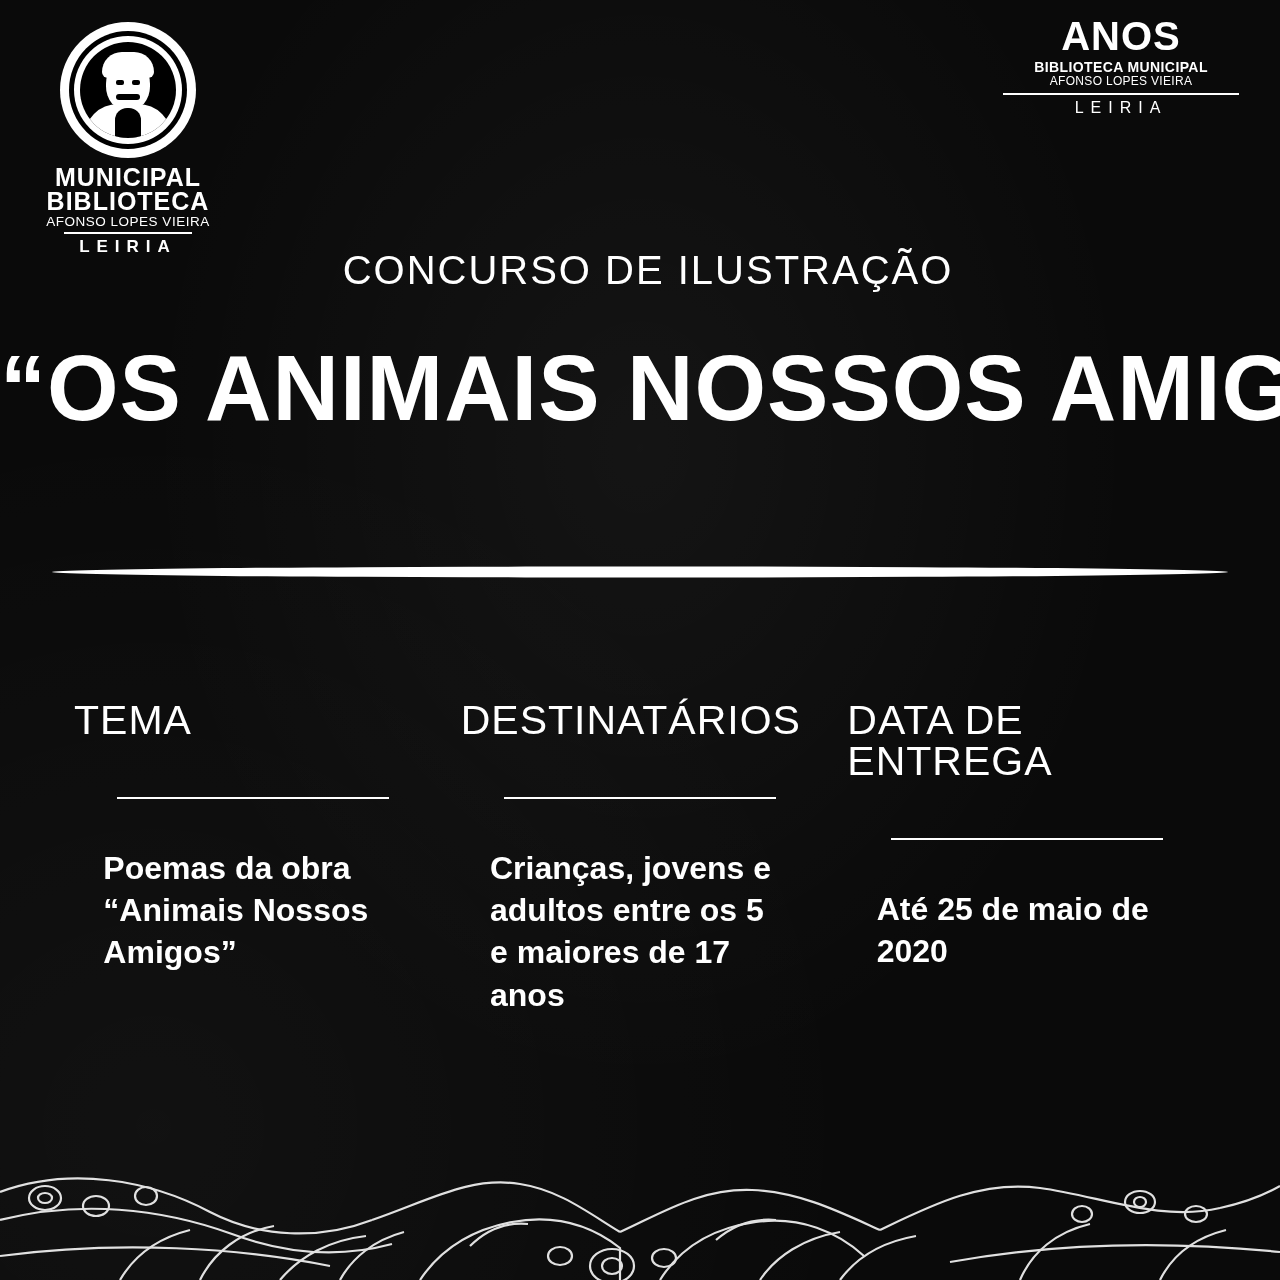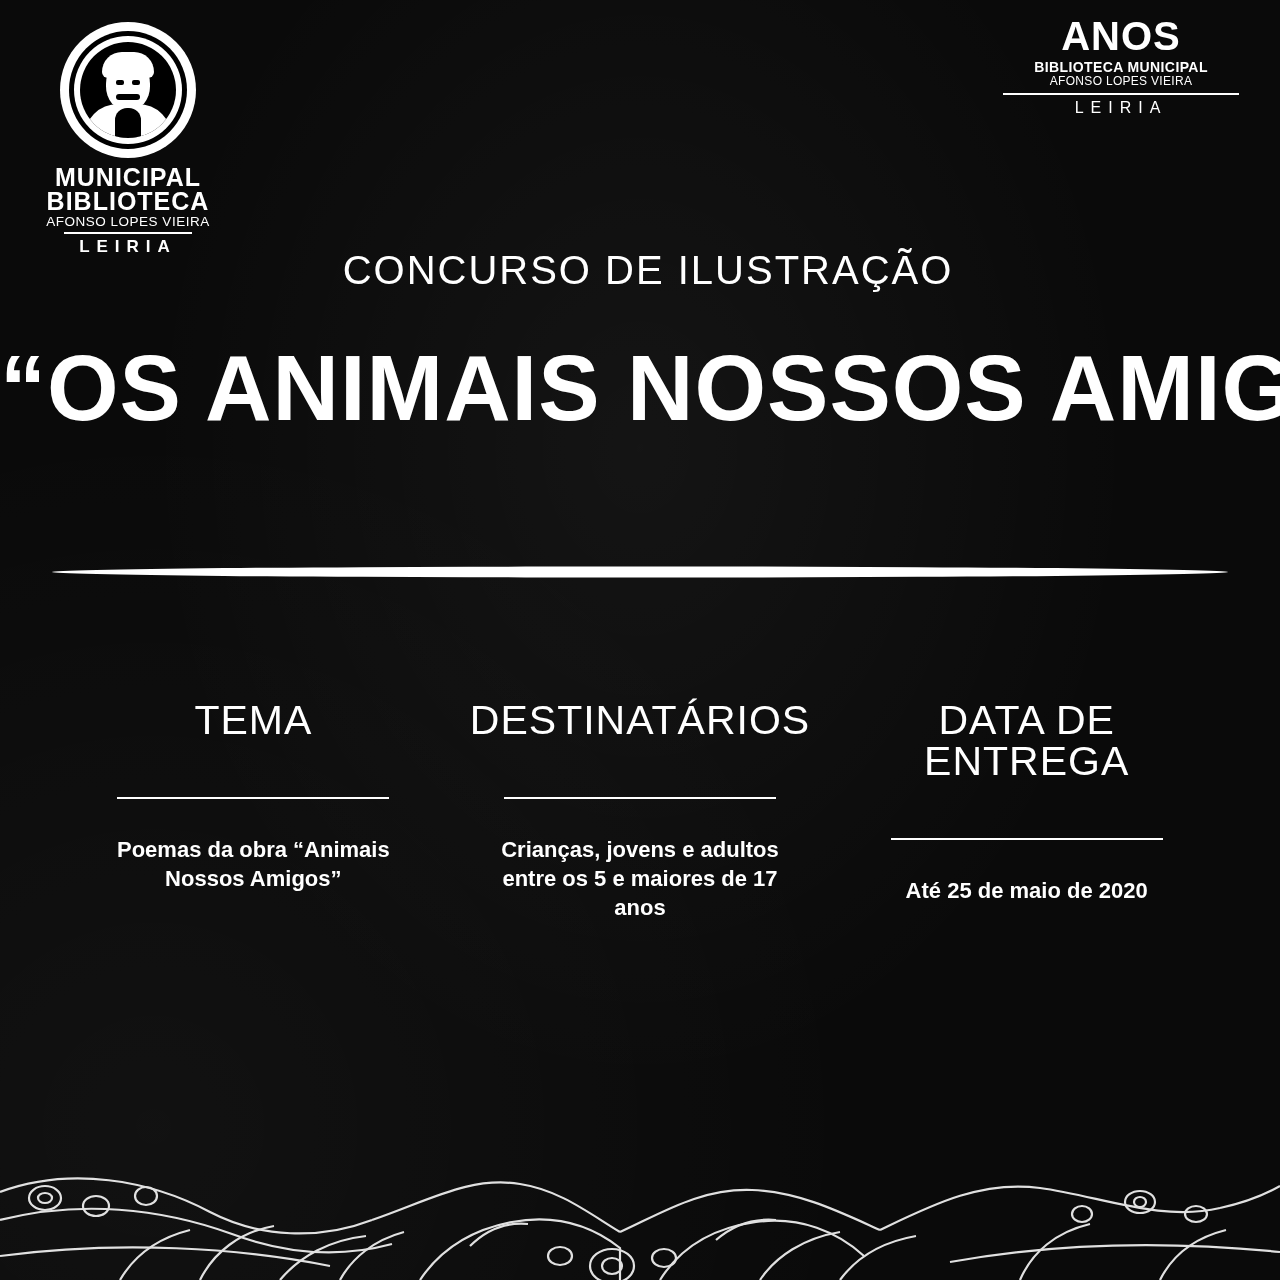--- a/index.html
+++ b/index.html
@@ -279,37 +279,37 @@
 
   
   .columns {
     position: absolute;
     top: 700px;
     left: 60px;
     width: 1160px;
     display: flex;
     z-index: 2;
   }
-  .col { flex: 1 1 0; text-align: center; padding: 0 14px; }
+  .col { flex: 1 1 0; text-align: left; padding: 0 14px; }
   .col h3 {
     margin: 0;
     font-size: 41px;
     font-weight: 400;
     letter-spacing: 1px;
     line-height: 1;
   }
   .col .divider {
     width: 272px;
     height: 2px;
     background: #fff;
     margin: 56px auto 0;
   }
   .col p {
-    margin: 36px auto 0;
-    font-size: 22px;
+    margin: 48px auto 0;
+    font-size: 32px;
     font-weight: 700;
     line-height: 1.32;
     max-width: 300px;
   }
 
   
   .floral {
     position: absolute;
     left: 0;
     bottom: 0;

